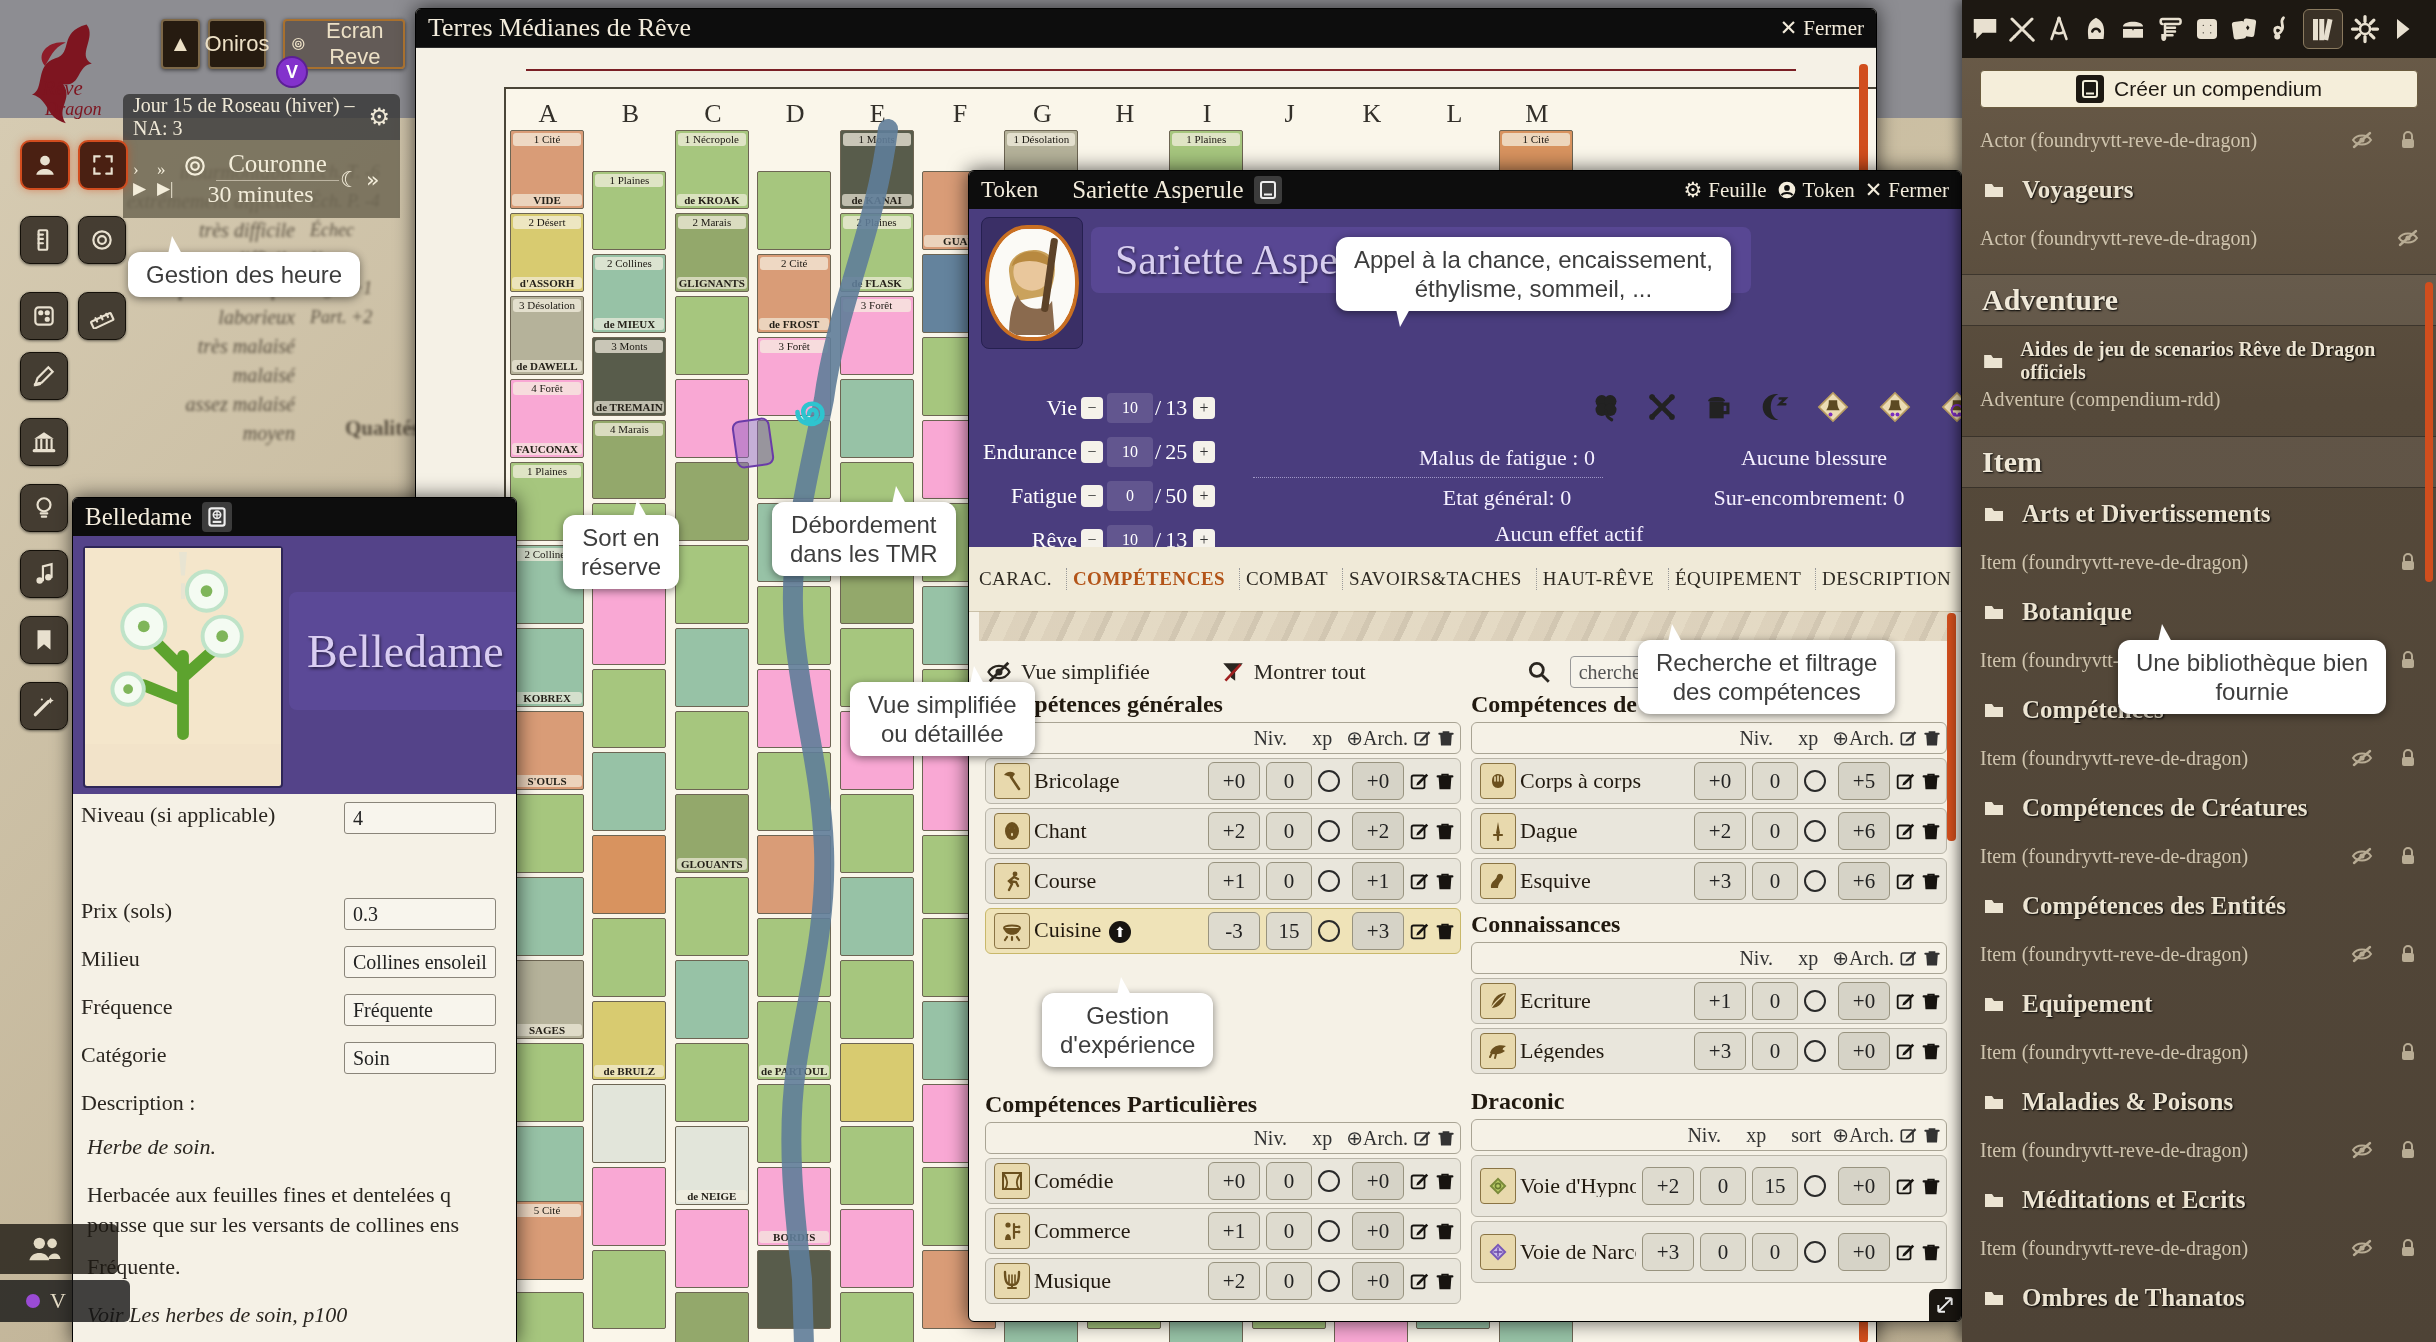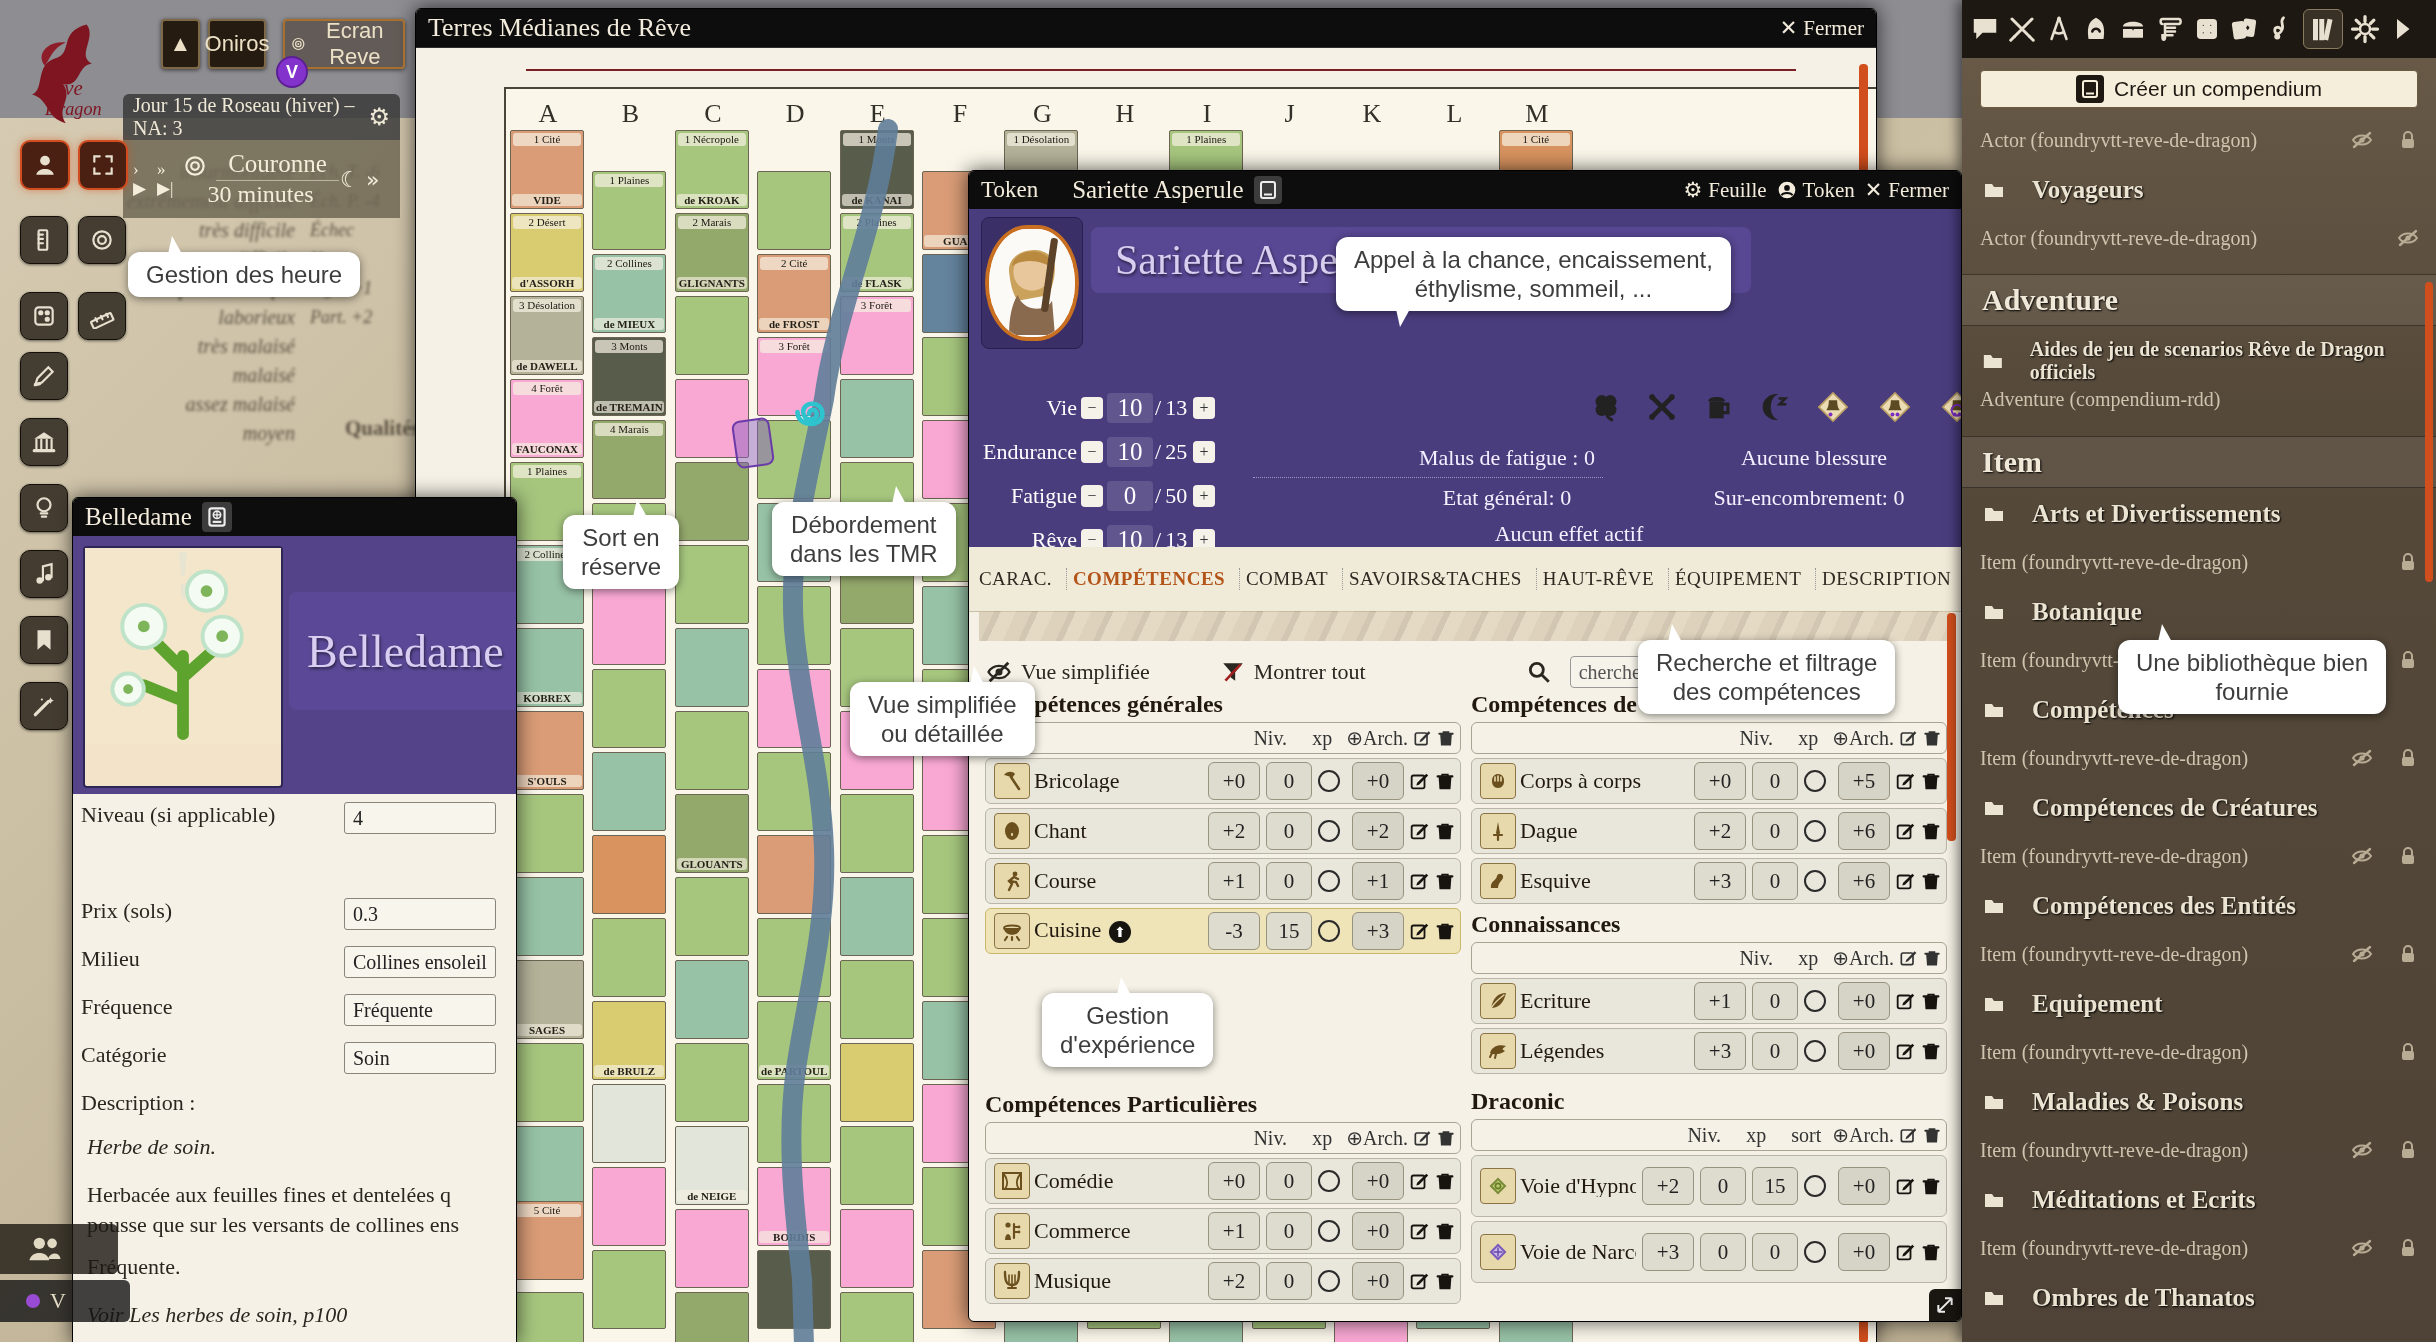--- a/index.html
+++ b/index.html
@@ -74,21 +74,21 @@
   #sheet-win{left:968px;top:170px;width:992px;height:1150px;z-index:30}
   #sheet-head{left:0;top:38px;width:992px;height:338px;background:#4a3d7e;overflow:hidden}
   #sheet-avatar{left:12px;top:8px;width:100px;height:130px;background:#3a2f66;border:1px solid #262050;border-radius:8px;
                 display:flex;align-items:center;justify-content:center}
   #sheet-avatar .portrait{width:86px;height:108px;border-radius:50%/56%;border:4px solid #c96f22;overflow:hidden;background:#fdfdfb}
   #sheet-name{left:122px;top:18px;width:660px;height:66px;background:#5b4a99cc;border-radius:8px;display:flex;align-items:center}
   #sheet-name span{font-size:42px;color:#d8cef0;padding-left:24px;text-shadow:1px 2px 3px #0008}
   .stat-row{left:0;height:38px;display:flex;align-items:center;color:#fff}
   .stat-row .slabel{width:108px;text-align:right;font-size:22px}
   .pm{width:22px;height:22px;background:#f5f2ea;color:#333;border-radius:4px;font-size:16px;display:flex;align-items:center;justify-content:center;margin:0 4px}
-  .sval{width:46px;height:30px;background:#ffffff22;border-radius:4px;text-align:center;font-size:25px;line-height:30px}
+  .sval{width:46px;height:30px;background:#ffffff22;border-radius:4px;text-align:center;font-size:16px;line-height:30px}
   .smax{font-size:22px;padding:0 2px}
   .ptext{color:#f5f0ff;font-size:22px;position:absolute;white-space:nowrap}
   #pdiv{left:284px;top:268px;width:350px;border-top:1px dotted #cbc3e8aa}
   .tabs{left:0;top:376px;width:992px;height:64px;background:#f0ead8;display:flex;align-items:center;justify-content:space-around;
         border-bottom:1px solid #c9c0a8}
   .tab{font-size:19px;letter-spacing:.5px;color:#2e2a22;padding:0 6px;border-left:1px dotted #999;white-space:nowrap}
   .tab:first-child{border-left:none}
   .tab.active{color:#b35418;font-weight:bold}
   #frieze{left:10px;top:440px;width:972px;height:30px;opacity:.55;
           background:repeating-linear-gradient(115deg,#c9b89a 0 14px,#b5a487 14px 20px,#d6c7a9 20px 34px)}
@@ -118,21 +118,21 @@
 
   
   #sidebar{left:1962px;top:0;width:474px;height:1342px;background:linear-gradient(180deg,#6b5c49,#55493a 30%,#4e4336);z-index:35;
            box-shadow:-4px 0 12px #0008}
   #side-icons{left:0;top:0;width:474px;height:58px;background:#1d1812;display:flex;align-items:center;padding:0 8px;gap:7px;box-sizing:border-box}
   .side-ic{width:30px;height:30px;color:#e8e0d0}
   .side-ic.active{background:#3a3126;border:1px solid #8a7a5f;border-radius:6px;padding:4px;margin:-5px 0}
   #create-comp{left:18px;top:70px;width:438px;height:38px;background:#f5eeda;border:1px solid #6b5c3f;border-radius:4px;
                display:flex;align-items:center;justify-content:center;gap:10px;font-size:21px;color:#1d1812}
   .cmp-sub{left:18px;width:440px;font-size:20px;color:#cfc4ae;display:flex;align-items:center}
-  .cmp-folder{left:18px;width:440px;display:flex;align-items:center;gap:24px;font-size:25px;font-weight:bold;color:#ece4d2;
+  .cmp-folder{left:18px;width:440px;display:flex;align-items:center;gap:14px;font-size:25px;font-weight:bold;color:#ece4d2;
               text-shadow:1px 1px 2px #000}
   .cmp-section{left:0;width:474px;height:52px;background:#ffffff12;border-top:1px solid #00000066;border-bottom:1px solid #00000066;
                display:flex;align-items:center;padding-left:20px;box-sizing:border-box;font-size:30px;font-weight:bold;color:#f0e9d9;
                text-shadow:1px 1px 2px #000}
   .sub-icons{margin-left:auto;display:flex;gap:22px;color:#b8ac94}
   .sub-icons .ic{width:24px;height:24px}
   #side-scroll{left:463px;top:282px;width:8px;height:300px;background:#d14e1d;border-radius:4px}
 
   
   #players-box{left:0px;top:1224px;width:118px;height:50px;background:#1c1812cc;border-radius:0 6px 6px 0;z-index:40;

